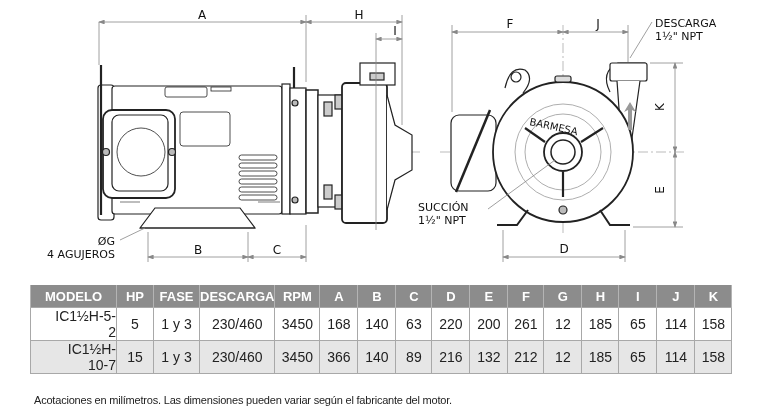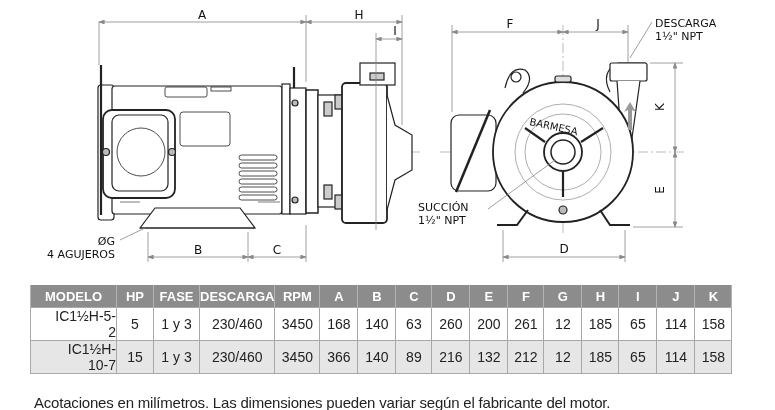--- a/index.html
+++ b/index.html
@@ -6,21 +6,21 @@
   body { width: 775px; height: 410px; position: relative; overflow: hidden; font-family: "DejaVu Sans", sans-serif; }
   #drawing { position: absolute; left: 0; top: 0; width: 775px; height: 280px; }
   .lbl { font-family: "DejaVu Sans", sans-serif; font-size: 12px; fill: #111; }
   .lbl-sm { font-family: "DejaVu Sans", sans-serif; font-size: 11px; fill: #111; }
   table.spec { position: absolute; left: 30px; top: 285px; border-collapse: collapse; font-family: "Liberation Sans", sans-serif; font-size: 14px; color: #222; }
   table.spec th { background: #8c8c8c; color: #ffffff; font-weight: bold; height: 22px; padding: 0; border-left: 1px solid #b4b4b4; border-right: 1px solid #b4b4b4; text-align: center; font-size: 13px; }
   table.spec td { height: 20px; padding: 0; border: 1px solid #a8a8a8; text-align: center; }
   table.spec tr.odd td { background: #ffffff; }
   table.spec tr.even td { background: #e6e6e6; }
   table.spec td.model { text-align: right; padding-left: 20px; }
-  .note { position: absolute; left: 34px; top: 394px; font-family: "Liberation Sans", sans-serif; font-size: 15px; color: #222; letter-spacing: -0.2px; }
+  .note { position: absolute; left: 34px; top: 394px; font-family: "Liberation Sans", sans-serif; font-size: 11px; color: #222; letter-spacing: -0.2px; }
 </style>
 </head>
 <body>
 
 <svg id="drawing" viewBox="0 0 775 280" xmlns="http://www.w3.org/2000/svg">
   <defs>
     <marker id="arr" markerWidth="8" markerHeight="6" refX="7" refY="3" orient="auto-start-reverse">
       <path d="M0,0 L8,3 L0,6 Z" fill="#888"></path>
     </marker>
   </defs>
@@ -204,21 +204,21 @@
   <tbody id="tbody">
       <tr class="odd">
         <td class="model">IC1½H-5-2</td>
         <td>5</td>
         <td>1 y 3</td>
         <td>230/460</td>
         <td>3450</td>
         <td>168</td>
         <td>140</td>
         <td>63</td>
-        <td>260</td>
+        <td>220</td>
         <td>200</td>
         <td>261</td>
         <td>12</td>
         <td>185</td>
         <td>65</td>
         <td>114</td>
         <td>158</td>
       </tr>
       <tr class="even">
         <td class="model">IC1½H-10-7</td>

